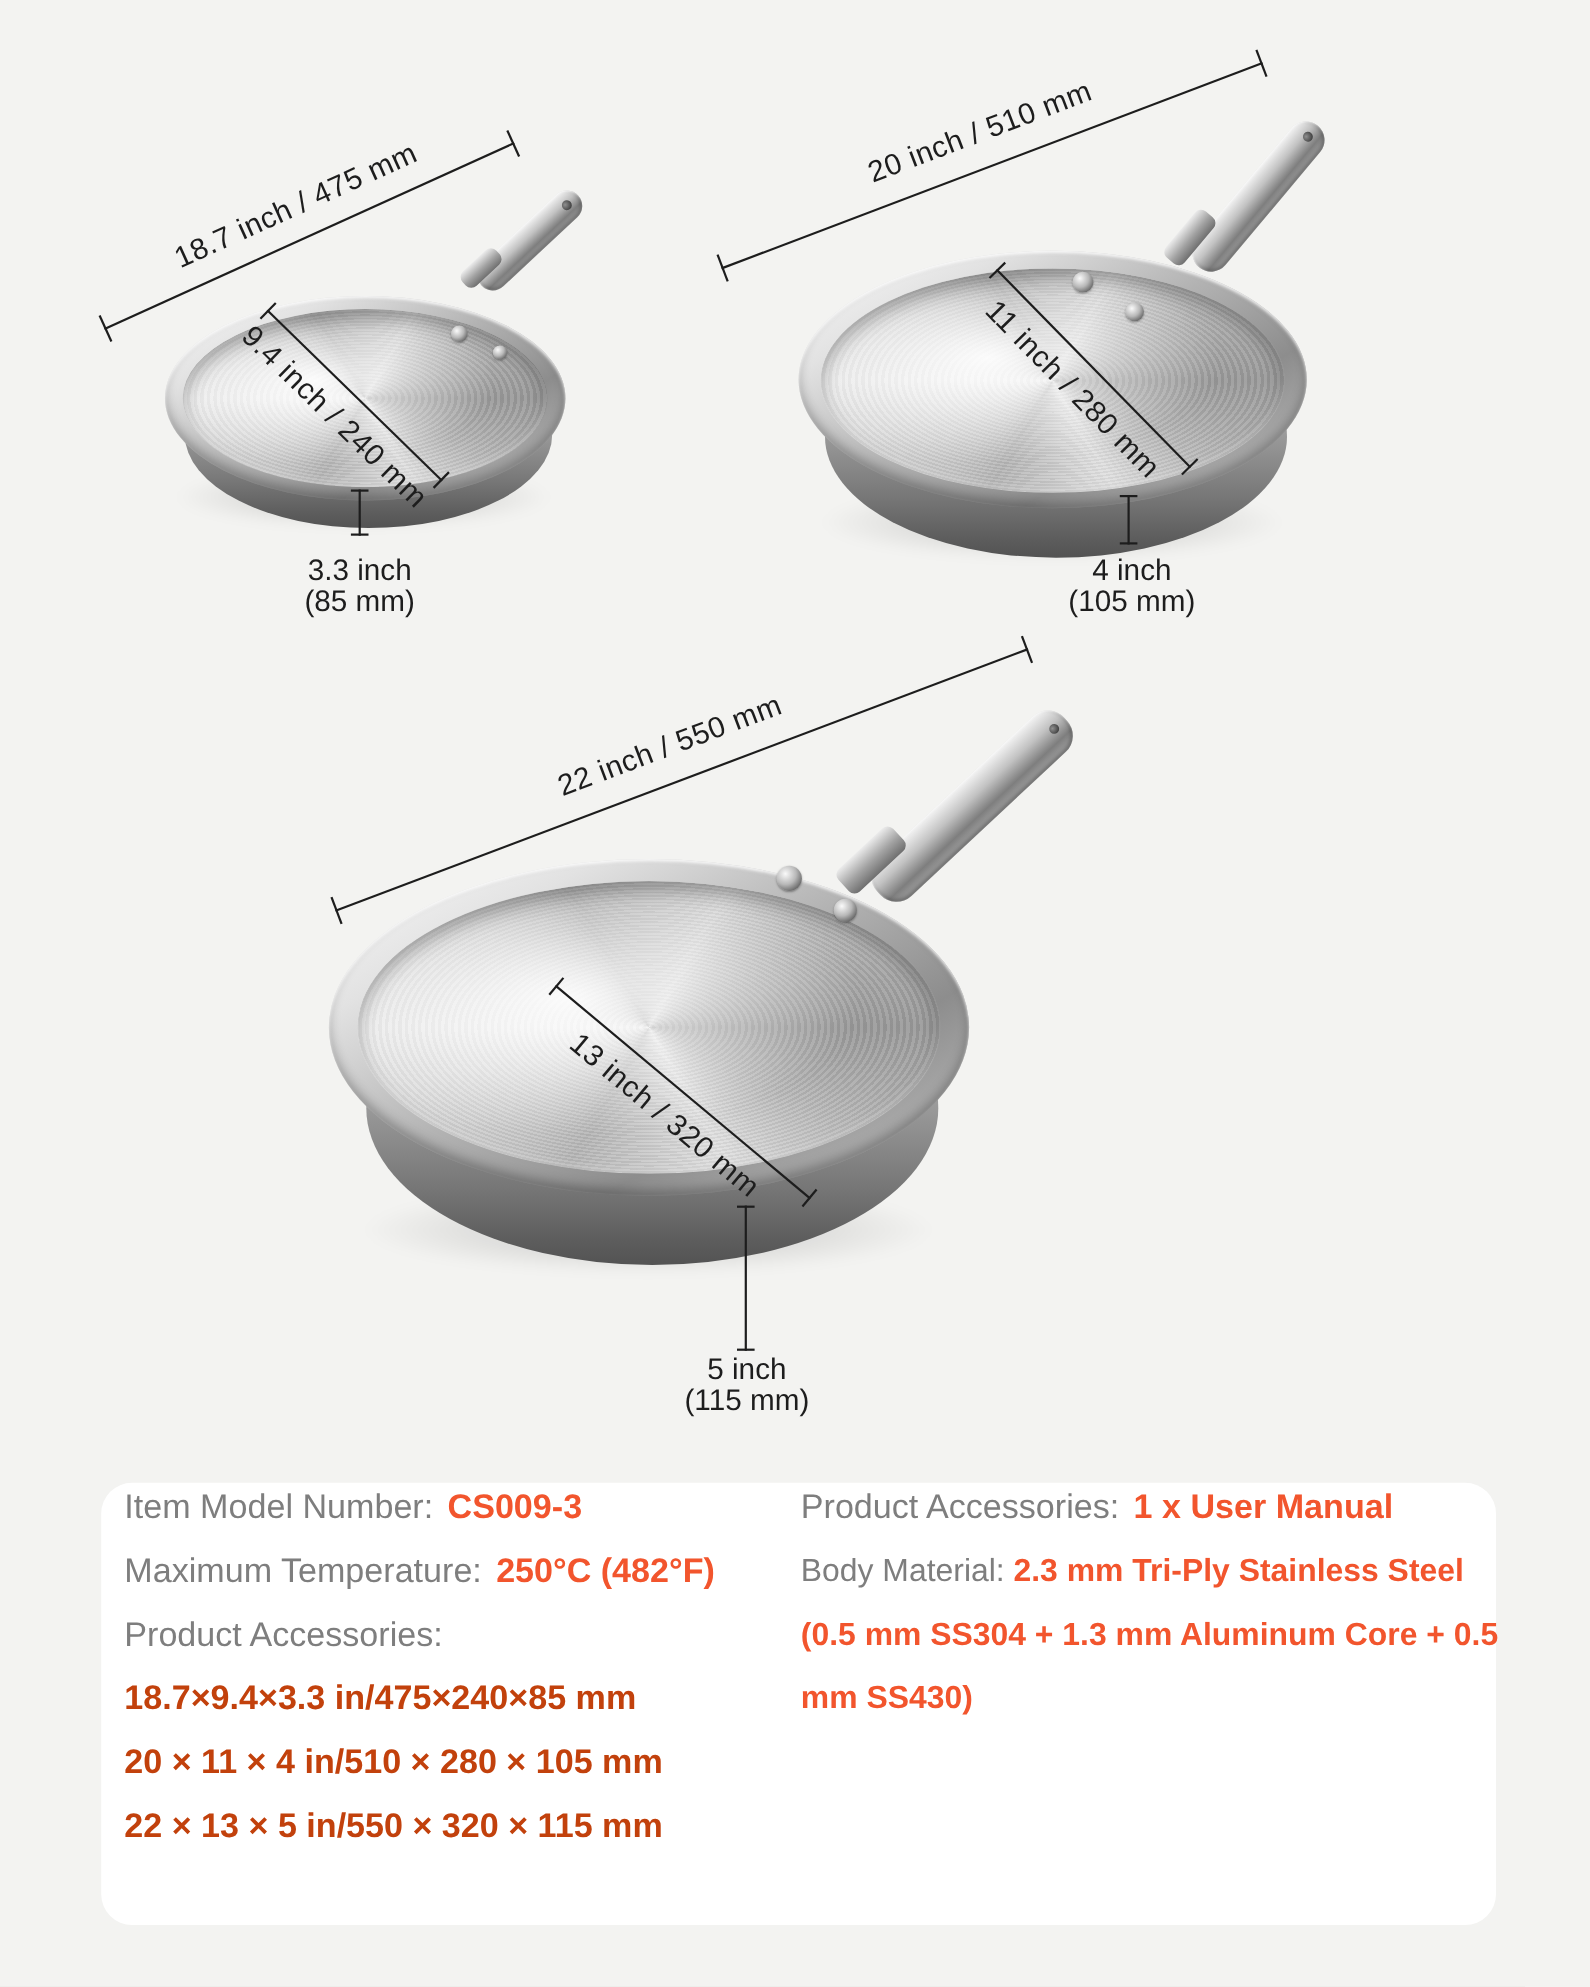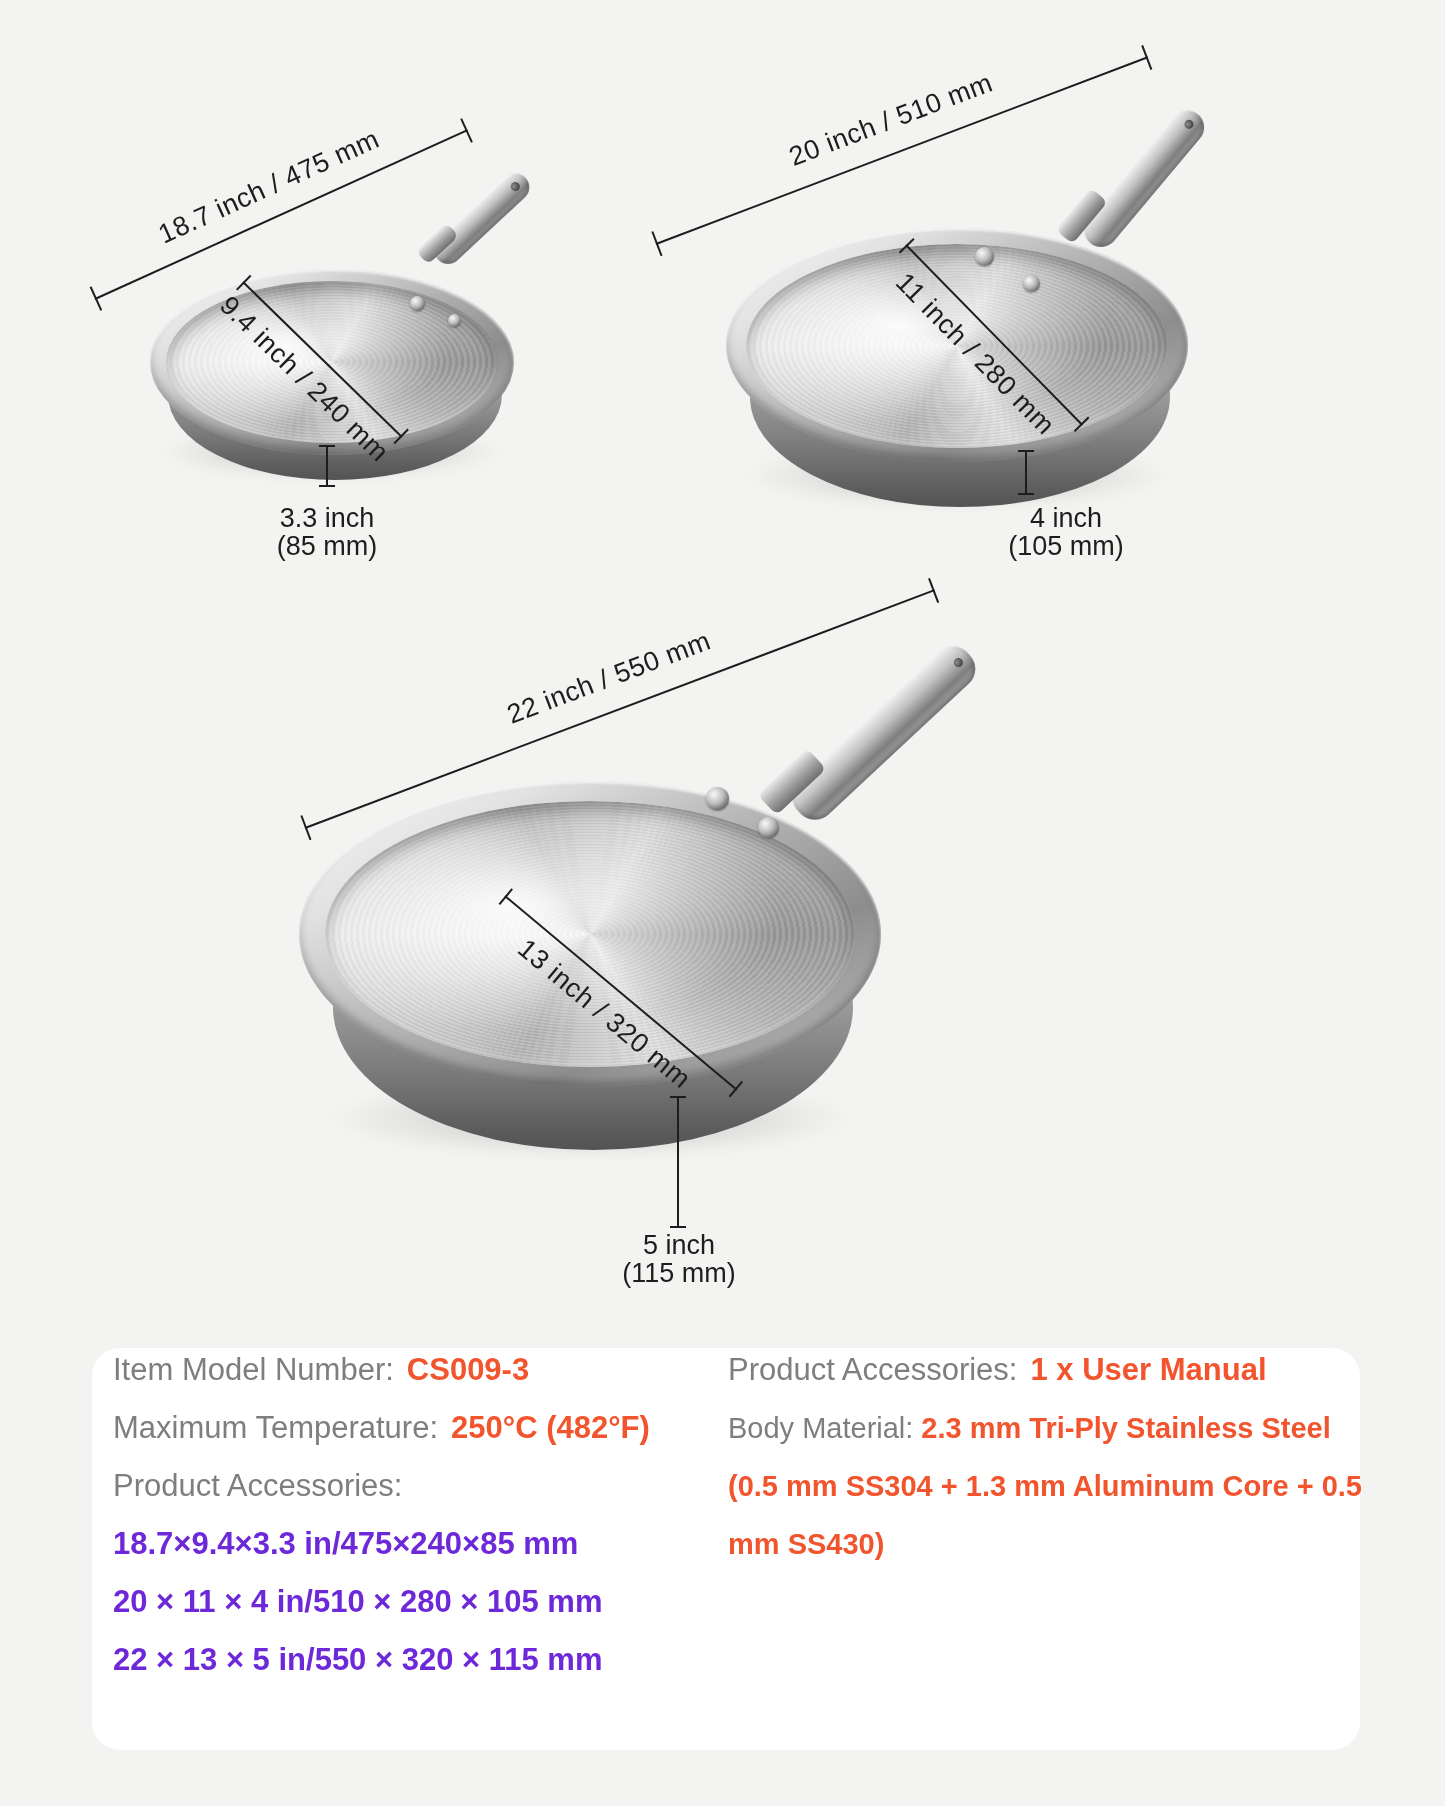--- a/index.html
+++ b/index.html
@@ -82,21 +82,21 @@
     line-height:28px;color:#1D1D1D;white-space:nowrap;z-index:6;}
 
   
   .panel{position:absolute;left:92px;top:1348px;width:1268px;height:402px;background:#FFFFFF;border-radius:28px;}
   .speccol{position:absolute;z-index:3;}
   .col-left{left:113px;top:1341px;width:610px;}
   .col-right{left:728px;top:1341px;width:655px;}
   .spec-row{height:58px;line-height:58px;font-size:31px;white-space:nowrap;}
   .spec-label{color:#7E7E7E;}
   .spec-value{color:#F2552D;font-weight:700;margin-left:13px;margin-top:16px;}
-  .dim-row{height:58px;line-height:58px;font-size:31px;color:#6d28d9;font-weight:700;white-space:nowrap;}
+  .dim-row{height:58px;line-height:58px;font-size:31px;color:#c2410c;font-weight:700;white-space:nowrap;}
   .spec-para{margin:0;font-size:29px;line-height:58px;}
   .spec-para .spec-value{margin-left:8px;}
 </style>
 </head>
 <body>
 
 <div class="canvas">
 
   <div class="pan p1">
     <div class="shadow"></div>
@@ -126,21 +126,21 @@
     <div class="rim"></div>
     <div class="inner"></div>
     <div class="rivet r1"></div>
     <div class="rivet r2"></div>
   </div>
   <div class="dim" style="left:656px;top:243px;width:526px;transform:rotate(-20.8deg);--tick:26px"></div>
   <div class="dlabel" style="left:891px;top:120px;--r:-20.8deg">20 inch / 510 mm</div>
   <div class="dim" style="left:906px;top:244px;width:252px;transform:rotate(45.6deg);--tick:20px"></div>
   <div class="dlabel" style="left:975px;top:354px;--r:45.6deg">11 inch / 280 mm</div>
   <div class="vdim" style="left:1025px;top:450px;height:45px"></div>
-  <div class="hlabel" style="left:1066px;top:504px">
+  <div class="hlabel" style="left:1029px;top:504px">
     <div>4 inch</div>
     <div>(105 mm)</div>
   </div>
 
   <div class="pan p3">
     <div class="shadow"></div>
     <div class="under"></div>
     <div class="handle"></div>
     <div class="fork"></div>
     <div class="rim"></div>

